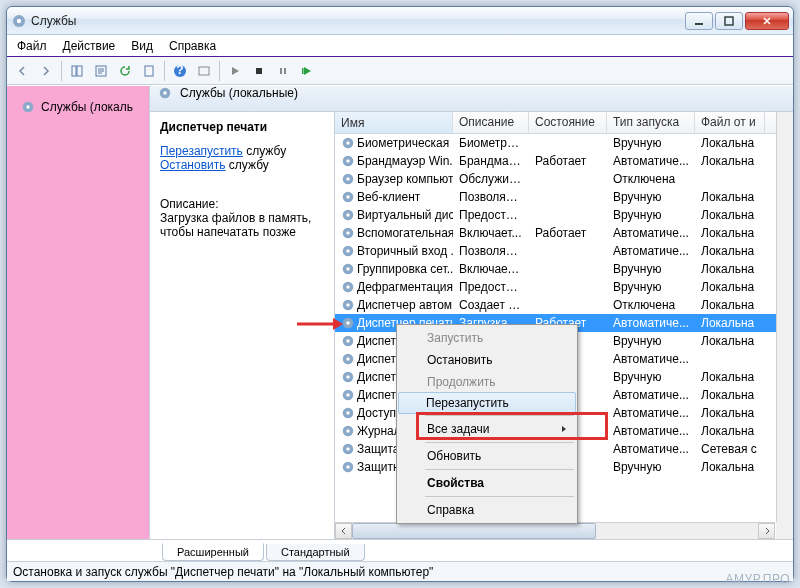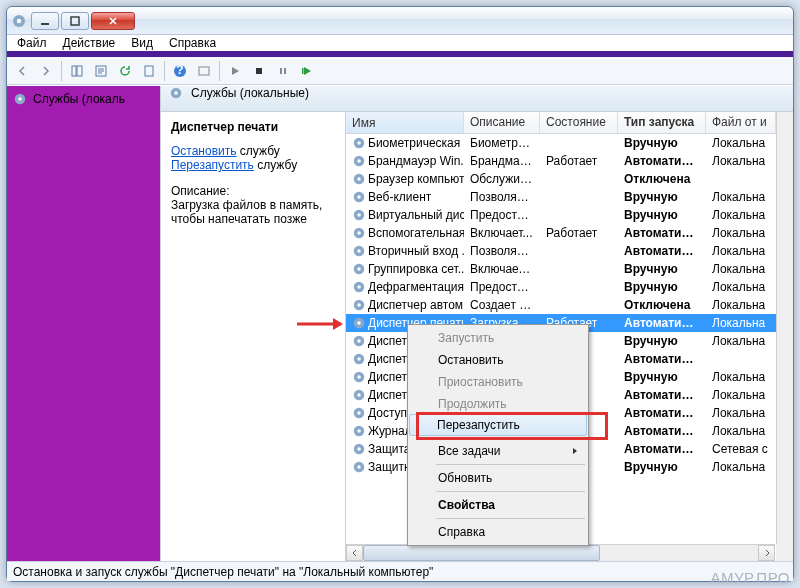--- a/index.html
+++ b/index.html
@@ -6,78 +6,79 @@
 body { background: #d9e4f1; width: 800px; height: 588px; overflow: hidden; position: relative; }
 .window { position: absolute; left: 6px; top: 6px; width: 788px; height: 576px; background: #fff; border: 1px solid #5a7ca8; border-radius: 6px; box-shadow: 0 0 8px rgba(0,0,0,0.3); display: flex; flex-direction: column; }
 .titlebar { height: 28px; background: linear-gradient(#fdfefe,#e7eef7 45%,#d7e4f2 46%,#e9f2fb); border-bottom: 1px solid #b8c7db; display: flex; align-items: center; padding: 0 4px; border-radius: 6px 6px 0 0; }
 .titlebar .icon { width: 16px; height: 16px; margin-right: 4px; }
 .gear { fill: #8aa8c8; }
 .title-text { flex: 1; color: #222; }
 .win-btns { display: flex; gap: 2px; }
 .win-btn { width: 28px; height: 18px; border: 1px solid #8fa7c4; border-radius: 3px; background: linear-gradient(#f5f9fd,#d9e6f3); display: flex; align-items: center; justify-content: center; }
 .win-btn.close { width: 44px; background: linear-gradient(#f5a5a0,#d94b3c 45%,#c83a2a 46%,#e0695a); border-color: #a33; }
 .win-btn svg { width: 10px; height: 10px; }
-.menubar { height: 22px; display: flex; align-items: center; gap: 16px; padding: 0 10px; border-bottom: 6px solid #4c1d95; }
+.menubar { height: 22px; display: flex; align-items: center; gap: 16px; padding: 0 10px; border-bottom: 1px solid #4c1d95; }
 .menubar span { color: #000; }
 .toolbar { height: 28px; display: flex; align-items: center; gap: 2px; padding: 0 4px; border-bottom: 1px solid #c8d0da; background: #f3f7fb; }
 .tb-btn { width: 22px; height: 22px; display: flex; align-items: center; justify-content: center; border: 1px solid transparent; border-radius: 2px; }
 .tb-sep { width: 1px; height: 20px; background: #c0c8d2; margin: 0 2px; }
 .body-area { flex: 1; display: flex; border-top: 1px solid #fff; min-height: 0; }
-.left-pane { width: 154px; border-right: 1px solid #c8d0da; padding: 4px; background: #a21caf; }
+.left-pane { width: 143px; border-right: 1px solid #c8d0da; padding: 12px; background: #f9a8d4; }
 .tree-item { display: flex; align-items: center; gap: 4px; padding: 2px; }
 .right-pane { flex: 1; display: flex; flex-direction: column; background: #fff; min-width: 0; }
 .sub-header { height: 26px; background: linear-gradient(#eef4fa,#dce8f4); border-bottom: 1px solid #c8d0da; display: flex; align-items: flex-start; padding: 0 8px; gap: 6px; }
 .content-row { flex: 1; display: flex; min-height: 0; }
 .info-pane { width: 185px; border-right: 1px solid #c8d0da; padding: 8px 10px; font-size: 12px; }
 .info-pane .svc-name { font-weight: bold; margin-bottom: 10px; }
 .info-pane .link { color: #0b57d0; text-decoration: underline; display: inline; }
-.info-pane .desc-head { margin-top: 12px; }
+.info-pane .desc-head { margin-top: 25px; }
 .list-pane { flex: 1; display: flex; flex-direction: column; min-width: 0; position: relative; }
 .list-header { height: 22px; display: flex; background: linear-gradient(#fdfdfd,#f0f3f7); border-bottom: 1px solid #d0d7e0; }
 .list-header .col { border-right: 1px solid #d9dee5; padding: 3px 6px; color: #333; white-space: nowrap; overflow: hidden; }
 .list-header .col.sorted { background: linear-gradient(#eaf3fc,#d7e8f8); }
 .list-body { flex: 1; overflow: hidden; position: relative; }
 .row { height: 18px; display: flex; align-items: center; }
 .row .cell { padding: 1px 6px; white-space: nowrap; overflow: hidden; text-overflow: ellipsis; }
 .row.selected { background: #3399ff; color: #fff; }
 .svc-icon { width: 14px; height: 14px; margin-right: 2px; flex-shrink: 0; }
 .c-name { width: 118px; display: flex; align-items: center; }
 .c-desc { width: 76px; }
 .c-state { width: 78px; }
-.c-start { width: 88px; font-weight: bold; }
+.c-start { width: 88px; }
 .c-logon { width: 70px; }
 .scrollbar-h { position: absolute; bottom: 0; left: 0; right: 18px; height: 17px; background: #f0f0f0; border-top: 1px solid #d0d0d0; display: flex; }
 .sb-btn { width: 17px; height: 16px; background: linear-gradient(#fafafa,#e4e4e4); border: 1px solid #c8c8c8; display: flex; align-items: center; justify-content: center; }
 .sb-track { flex: 1; background: #efefef; position: relative; }
 .sb-thumb { position: absolute; left: 0; top: 0; height: 100%; width: 60%; background: linear-gradient(#e8eef6,#c9d8e8); border: 1px solid #a8b8cc; border-radius: 2px; }
 .scrollbar-v { position: absolute; top: 0; right: 0; bottom: 17px; width: 17px; background: #f0f0f0; border-left: 1px solid #d0d0d0; }
 .sb-corner { position: absolute; right: 0; bottom: 0; width: 17px; height: 17px; background: #f0f0f0; }
 .tabs-row { height: 22px; display: flex; align-items: flex-end; padding-left: 155px; background: #fff; border-top: 1px solid #c8d0da; }
 .tab { padding: 2px 14px; border: 1px solid #b8c4d2; border-top: none; border-radius: 0 0 4px 4px; background: #f4f7fb; margin-right: 2px; font-size: 11px; }
 .tab.active { background: #fff; border-top: 1px solid #fff; margin-top: -1px; }
 .statusbar { height: 20px; border-top: 1px solid #c8d0da; padding: 2px 6px; font-size: 11px; background: #f3f7fb; display: flex; align-items: center; }
-.context-menu { position: absolute; left: 407px; top: 324px; width: 182px; background: #f0f0f0; border: 1px solid #979797; box-shadow: 2px 2px 4px rgba(0,0,0,0.3); padding: 2px; z-index: 100; text-align: center; }
+.context-menu { position: absolute; left: 396px; top: 324px; width: 182px; background: #f0f0f0; border: 1px solid #979797; box-shadow: 2px 2px 4px rgba(0,0,0,0.3); padding: 2px; z-index: 100; text-align: center; }
 .ctx-item { height: 22px; display: flex; align-items: center; padding: 0 24px 0 28px; position: relative; }
 .ctx-item.disabled { color: #888; }
 .ctx-item.hover { background: linear-gradient(#eaf3fc,#d7e8f8); border: 1px solid #a8c8e8; border-radius: 2px; margin: -1px; padding: 0 23px 0 27px; }
 .ctx-sep { height: 1px; background: #c8c8c8; margin: 2px 1px 2px 26px; }
 .ctx-submenu-arrow { position: absolute; right: 8px; top: 7px; }
 .red-highlight { position: absolute; left: 416px; top: 412px; width: 192px; height: 28px; border: 3px solid #e03030; z-index: 101; pointer-events: none; }
 .red-arrow { position: absolute; left: 295px; top: 315px; z-index: 50; }
-.watermark { position: absolute; right: 10px; bottom: 2px; font-size: 15px; color: #a9b5c2; letter-spacing: 0.5px; }
+.watermark { position: absolute; right: 10px; bottom: 2px; font-size: 12px; color: #a9b5c2; letter-spacing: 0.5px; }
 </style>
 </head>
 <body>
 
 <div class="window">
   <div class="titlebar">
     <svg class="icon" viewBox="0 0 16 16">
         <circle class="gear" cx="8" cy="8" r="6"></circle>
         <circle cx="8" cy="8" r="2.2" fill="#fff"></circle>
       </svg>
+    <span class="title-text">Службы</span>
     <div class="win-btns">
       <div class="win-btn">
           <svg viewBox="0 0 10 10">
             <rect x="1" y="7" width="8" height="2" fill="#344"></rect>
           </svg>
         </div>
       <div class="win-btn">
           <svg viewBox="0 0 10 10">
             <rect x="1" y="1" width="8" height="8" fill="none" stroke="#344" stroke-width="1.5"></rect>
           </svg>
@@ -185,22 +186,22 @@
         <svg class="svc-icon" viewBox="0 0 16 16">
             <circle class="gear" cx="8" cy="8" r="6"></circle>
             <circle cx="8" cy="8" r="2" fill="#fff"></circle>
           </svg>
         <span>Службы (локальные)</span>
       </div>
 
       <div class="content-row">
         <div class="info-pane">
           <div class="svc-name">Диспетчер печати</div>
+          <div><span class="link">Перезапустить</span> <span>службу</span></div>
           <div><span class="link">Остановить</span> <span>службу</span></div>
-          <div><span class="link">Перезапустить</span> <span>службу</span></div>
           <div class="desc-head">Описание:</div>
           <div>Загрузка файлов в память, чтобы напечатать позже</div>
         </div>
 
         <div class="list-pane">
           <div class="list-header">
             <div class="col sorted c-name">Имя</div>
             <div class="col c-desc">Описание</div>
             <div class="col c-state">Состояние</div>
             <div class="col c-start">Тип запуска</div>
@@ -470,35 +471,38 @@
                 </svg>
               </div>
           </div>
           <div class="scrollbar-v"></div>
           <div class="sb-corner"></div>
         </div>
       </div>
     </div>
   </div>
 
+  <div class="tabs-row">
+    <div class="tab active">Расширенный</div>
+    <div class="tab">Стандартный</div>
+  </div>
 
   <div class="statusbar">
     <span>Остановка и запуск службы "Диспетчер печати" на "Локальный компьютер"</span>
   </div>
 </div>
 
 <svg class="red-arrow" width="50" height="18" viewBox="0 0 50 18">
     <line x1="2" y1="9" x2="40" y2="9" stroke="#e03030" stroke-width="3"></line>
     <path d="M38 3l10 6-10 6z" fill="#e03030"></path>
   </svg>
 
 <div class="context-menu">
   <div class="ctx-item disabled">Запустить</div>
   <div class="ctx-item">Остановить</div>
-  <div class="ctx-item disabled">Приостановить</div>
   <div class="ctx-item disabled">Продолжить</div>
   <div class="ctx-item hover">Перезапустить</div>
   <div class="ctx-sep"></div>
   <div class="ctx-item">
     <span>Все задачи</span>
     <svg class="ctx-submenu-arrow" width="6" height="8" viewBox="0 0 6 8">
         <path d="M1 1l4 3-4 3z" fill="#333"></path>
       </svg>
   </div>
   <div class="ctx-sep"></div>

